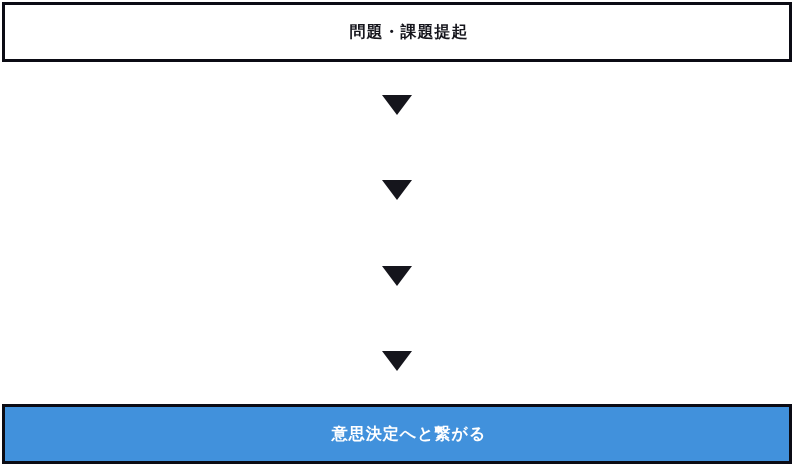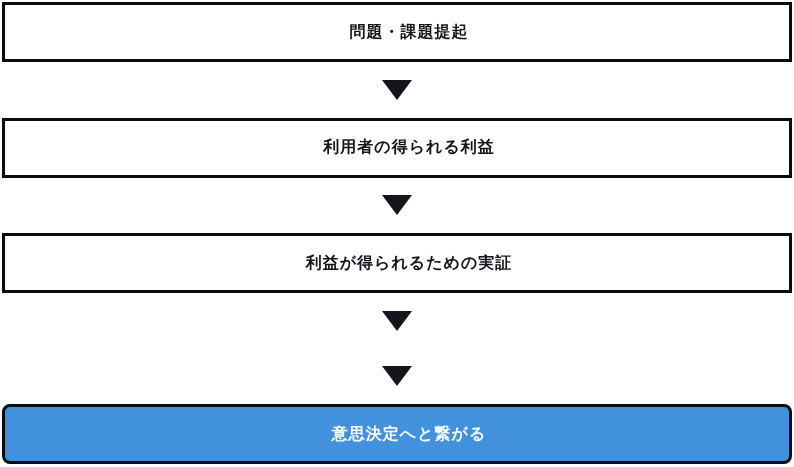--- a/index.html
+++ b/index.html
@@ -31,21 +31,20 @@
     height: 60px;
     flex: 0 0 60px;
     border: 3px solid var(--box-border);
     background: var(--box-background);
     display: flex;
     align-items: center;
     justify-content: center;
   }
   .step-box.highlighted {
     background: var(--highlight-background);
-    border-radius: 8px;
   }
   .step-label {
     font-size: 16px;
     font-weight: 700;
     letter-spacing: 1px;
     color: var(--text);
     margin-left: 24px;
   }
   .step-box.highlighted .step-label {
     color: var(--highlight-text);
@@ -71,31 +70,25 @@
 <div class="flowchart">
 
   <div class="step-box">
     <span class="step-label">問題・課題提起</span>
   </div>
 
   <div class="arrow-gap">
     <span class="arrow-down"></span>
   </div>
 
-  <div class="step-box">
-    <span class="step-label">利用者の得られる利益</span>
-  </div>
 
   <div class="arrow-gap">
     <span class="arrow-down"></span>
   </div>
 
-  <div class="step-box">
-    <span class="step-label">利益が得られるための実証</span>
-  </div>
 
   <div class="arrow-gap">
     <span class="arrow-down"></span>
   </div>
 
 
   <div class="arrow-gap">
     <span class="arrow-down"></span>
   </div>
 

